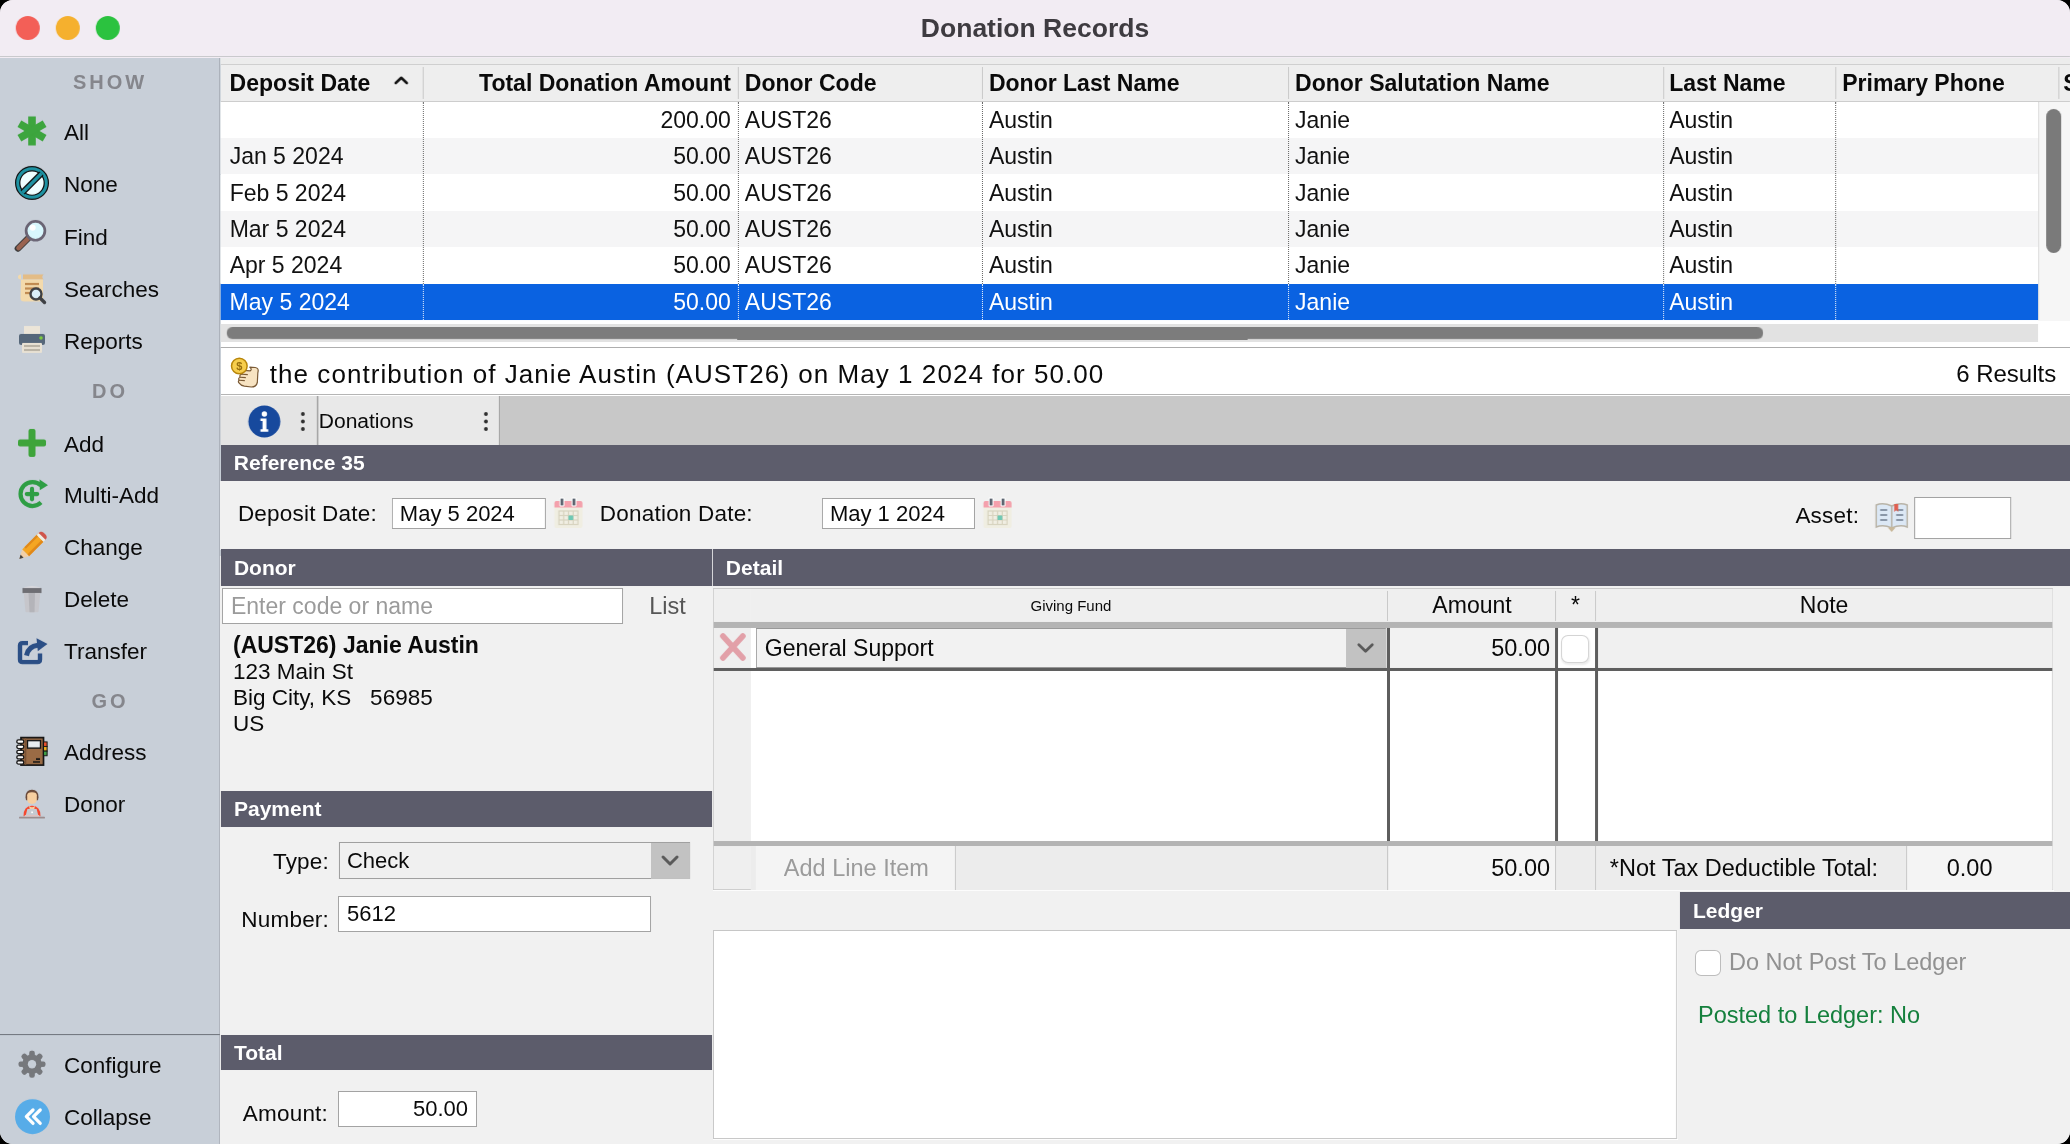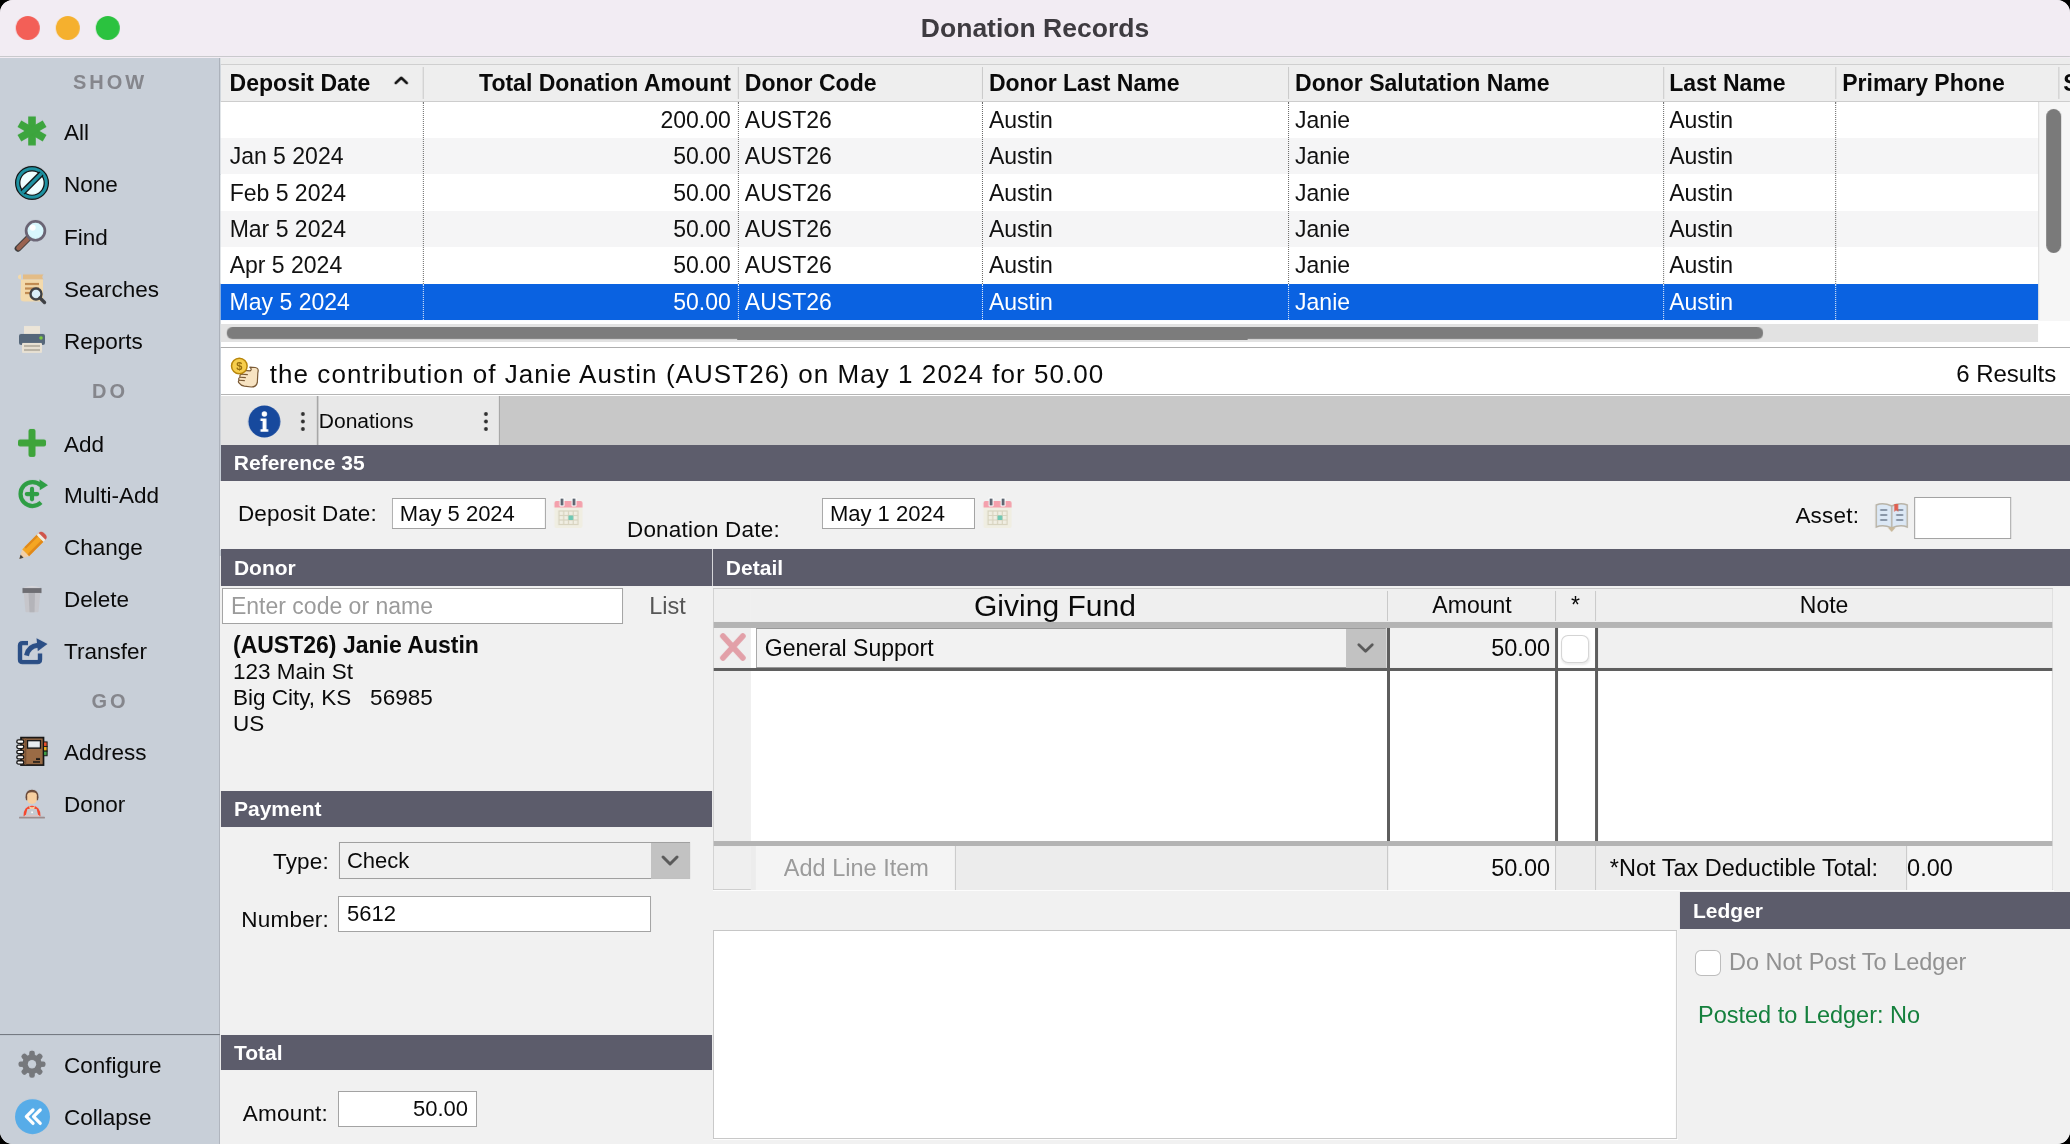--- a/index.html
+++ b/index.html
@@ -339,21 +339,21 @@
         <g stroke="#D8D4C0" stroke-width="1.2" fill="none">
           <rect x="6" y="15" width="19" height="13.5"></rect>
           <line x1="10.75" y1="15" x2="10.75" y2="28.5"></line>
           <line x1="15.5" y1="15" x2="15.5" y2="28.5"></line>
           <line x1="20.25" y1="15" x2="20.25" y2="28.5"></line>
           <line x1="6" y1="19.5" x2="25" y2="19.5"></line>
           <line x1="6" y1="24" x2="25" y2="24"></line>
         </g>
         <rect x="15.5" y="19.5" width="4.75" height="4.5" fill="#6FC9B4"></rect>
       </svg>
-    <div class="flabel" style="left:380px;top:35px;width:207px;text-align:center;line-height:28px">Donation Date:</div>
+    <div class="flabel" style="left:380px;top:19px;width:207px;text-align:left;line-height:28px">Donation Date:</div>
     <div class="finput" style="left:602px;top:17px;width:153px;height:31px;line-height:29px;padding-left:7px;font-size:22px">May 1 2024</div>
     <svg class="abs" style="left:762px;top:15px" width="31" height="34" viewBox="0 0 31 34">
         <rect x="1.5" y="5" width="28" height="27" rx="2" fill="#F0EEE2"></rect>
         <path d="M1.5 7 Q1.5 5 3.5 5 H27.5 Q29.5 5 29.5 7 V11.5 H1.5 Z" fill="#F4A0AC"></path>
         <rect x="6.5" y="1.5" width="5" height="9" rx="1" fill="#fff"></rect>
         <rect x="7.6" y="2.6" width="2.8" height="6.8" fill="#5A626E"></rect>
         <rect x="18.5" y="1.5" width="5" height="9" rx="1" fill="#fff"></rect>
         <rect x="19.6" y="2.6" width="2.8" height="6.8" fill="#5A626E"></rect>
         <g stroke="#D8D4C0" stroke-width="1.2" fill="none">
           <rect x="6" y="15" width="19" height="13.5"></rect>
@@ -422,21 +422,21 @@
   <div class="finput" style="left:338px;top:1091px;width:139px;height:36px;line-height:34px;padding-right:8px;text-align:right;font-size:22px">50.00</div>
 
   <div class="abs" style="left:713px;top:588px;width:1340px;height:302px;background:#fff;border:1px solid #C9C9C9">
 
     <div class="abs" style="left:0;top:0;width:37px;height:300px;background:#EFEFEF"></div>
 
     <div class="abs" style="left:37px;top:0;width:1301px;height:33px;background:#EFEFEF"></div>
     <div class="abs" style="left:673px;top:2px;width:1px;height:30px;background:#C9C9C9"></div>
     <div class="abs" style="left:841px;top:2px;width:1px;height:30px;background:#C9C9C9"></div>
     <div class="abs" style="left:881px;top:2px;width:1px;height:30px;background:#C9C9C9"></div>
-    <div class="abs" style="left:26px;top:0;width:630px;height:33px;line-height:33px;text-align:center;font-size:30px;color:#0A0A0A">Giving Fund</div>
+    <div class="abs" style="left:42px;top:0;width:630px;height:33px;line-height:33px;text-align:center;font-size:15px;color:#0A0A0A">Giving Fund</div>
     <div class="abs" style="left:675px;top:0;width:166px;height:33px;line-height:33px;text-align:center;font-size:23px;color:#0A0A0A">Amount</div>
     <div class="abs" style="left:842px;top:0;width:39px;height:33px;line-height:33px;text-align:center;font-size:23px;color:#0A0A0A">*</div>
     <div class="abs" style="left:882px;top:0;width:456px;height:33px;line-height:33px;text-align:center;font-size:23px;color:#0A0A0A">Note</div>
 
     <div class="abs" style="left:0;top:33px;width:1338px;height:6px;background:#B4B4B4"></div>
 
     <svg class="abs" style="left:5px;top:43px" width="28" height="30" viewBox="0 0 28 30">
         <g stroke="#E2A0A8" stroke-width="5.6" stroke-linecap="round">
           <line x1="4" y1="4" x2="24" y2="26"></line>
           <line x1="24" y1="4" x2="4" y2="26"></line>
@@ -468,21 +468,21 @@
     <div class="abs" style="left:675px;top:256.5px;width:166px;height:43.5px;background:#F4F4F4"></div>
     <div class="abs" style="left:1193px;top:256.5px;width:145px;height:43.5px;background:#F4F4F4"></div>
     <div class="abs" style="left:241px;top:256.5px;width:1px;height:43.5px;background:#C9C9C9"></div>
     <div class="abs" style="left:673px;top:256.5px;width:1px;height:43.5px;background:#C9C9C9"></div>
     <div class="abs" style="left:841px;top:256.5px;width:1px;height:43.5px;background:#C9C9C9"></div>
     <div class="abs" style="left:881px;top:256.5px;width:1px;height:43.5px;background:#C9C9C9"></div>
     <div class="abs" style="left:1192px;top:256.5px;width:1px;height:43.5px;background:#C9C9C9"></div>
     <div class="abs" style="left:70px;top:256.5px;width:200px;height:43.5px;line-height:45px;font-size:23.5px;color:#9B9B9B">Add Line Item</div>
     <div class="abs" style="left:675px;top:256.5px;width:161px;height:43.5px;line-height:45px;text-align:right;font-size:23.5px;color:#0A0A0A">50.00</div>
     <div class="abs" style="left:883px;top:256.5px;width:281px;height:43.5px;line-height:45px;text-align:right;font-size:23.5px;color:#0A0A0A">*Not Tax Deductible Total:</div>
-    <div class="abs" style="left:1193px;top:256.5px;width:125px;height:43.5px;line-height:45px;text-align:left;font-size:23.5px;color:#0A0A0A">0.00</div>
+    <div class="abs" style="left:1193px;top:256.5px;width:125px;height:43.5px;line-height:45px;text-align:center;font-size:23.5px;color:#0A0A0A">0.00</div>
   </div>
 
   <div class="abs" style="left:713px;top:930px;width:964px;height:209px;background:#fff;border:1px solid #C6C6C6"></div>
 
   <div class="abs" style="left:1695px;top:950px;width:26px;height:26px;background:#fff;border:1px solid #BDBDBD;border-radius:6px"></div>
   <div class="abs" style="left:1729px;top:949px;font-size:23.5px;line-height:26px;color:#919191">Do Not Post To Ledger</div>
   <div class="abs" style="left:1698px;top:1002px;font-size:23.5px;line-height:26px;color:#15803d">Posted to Ledger: No</div>
 </div>
 
 </body></html>

